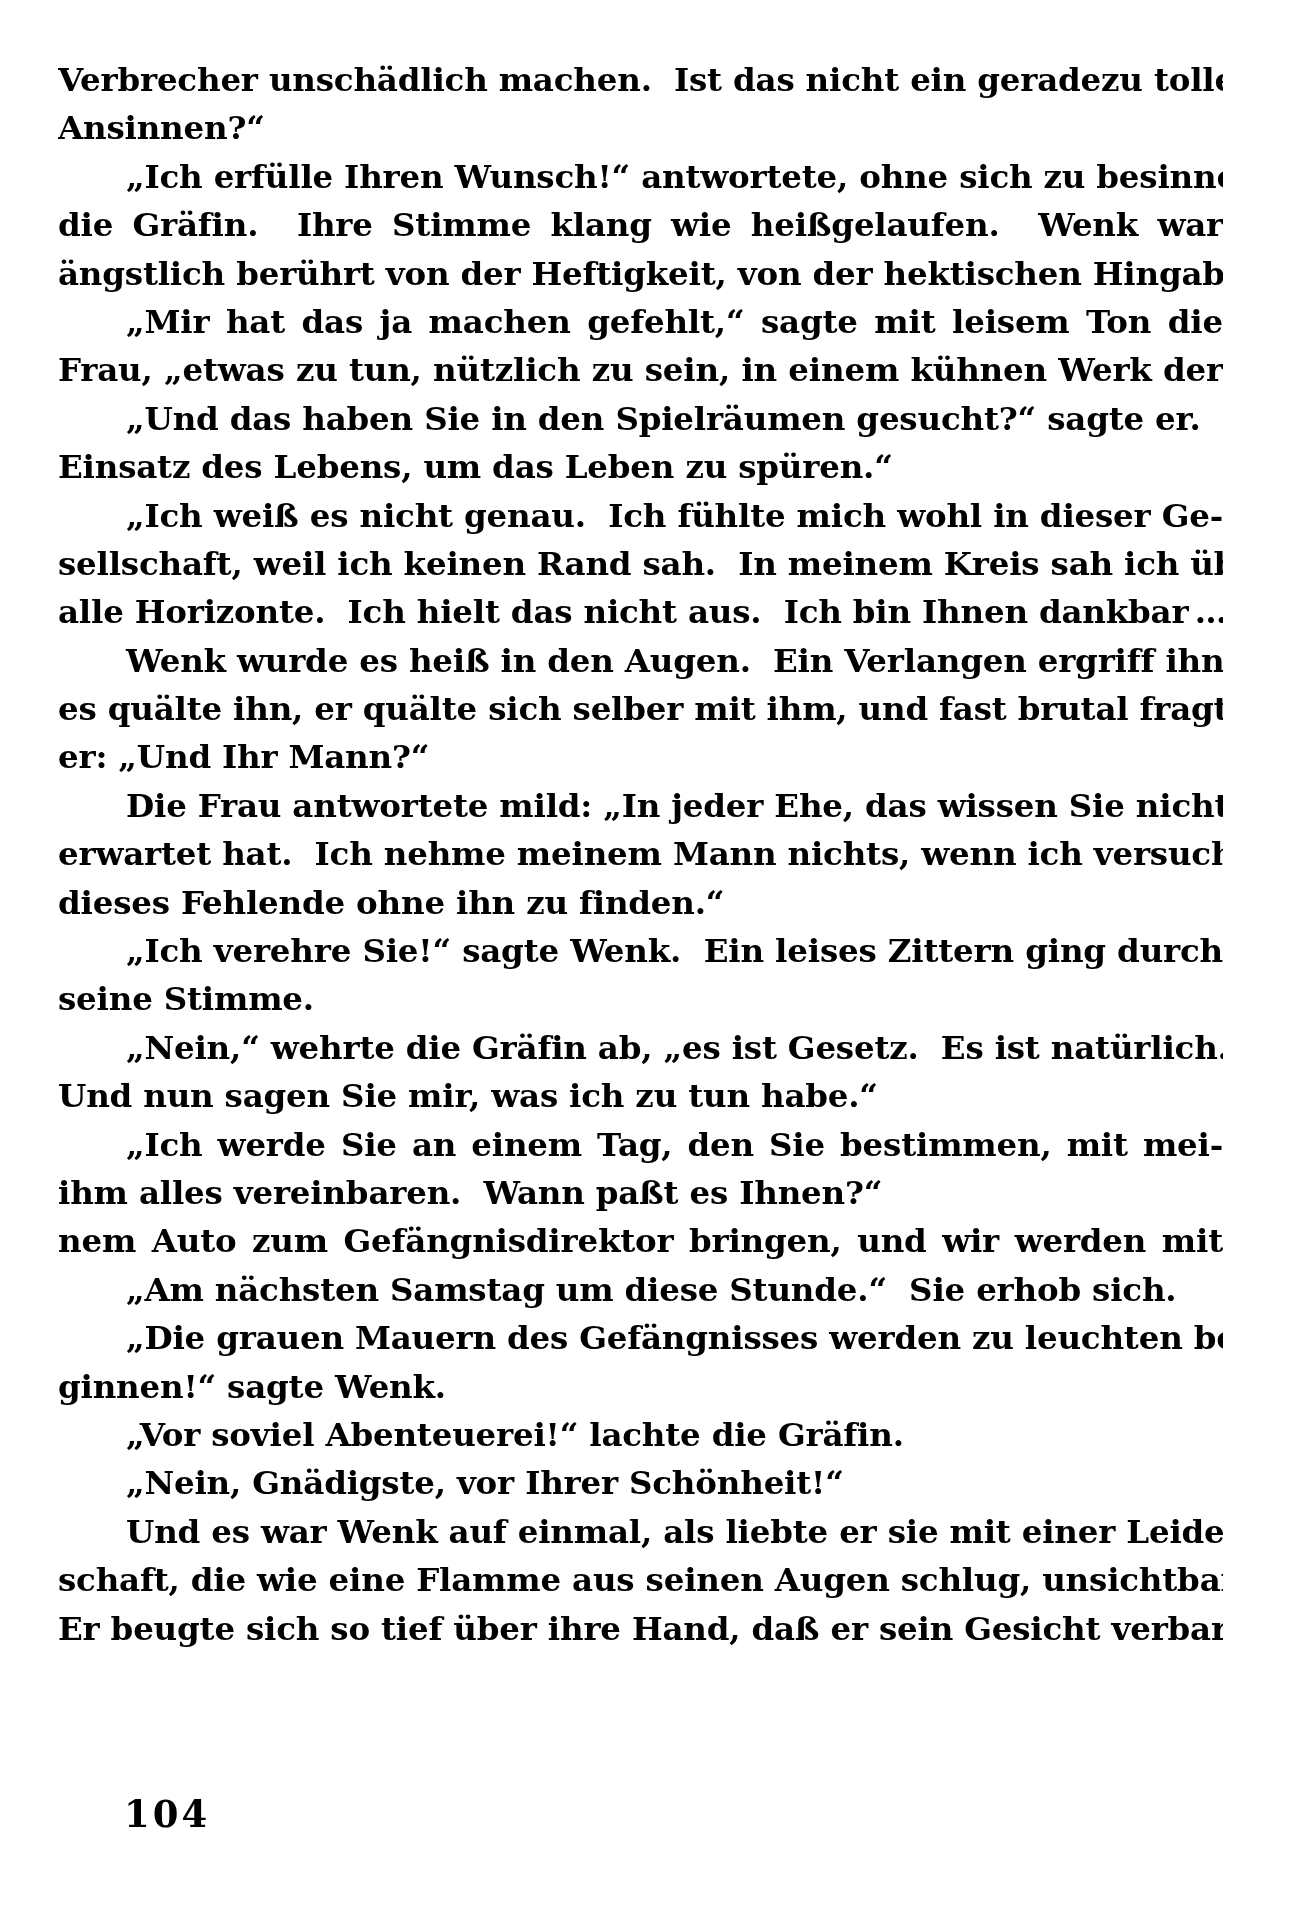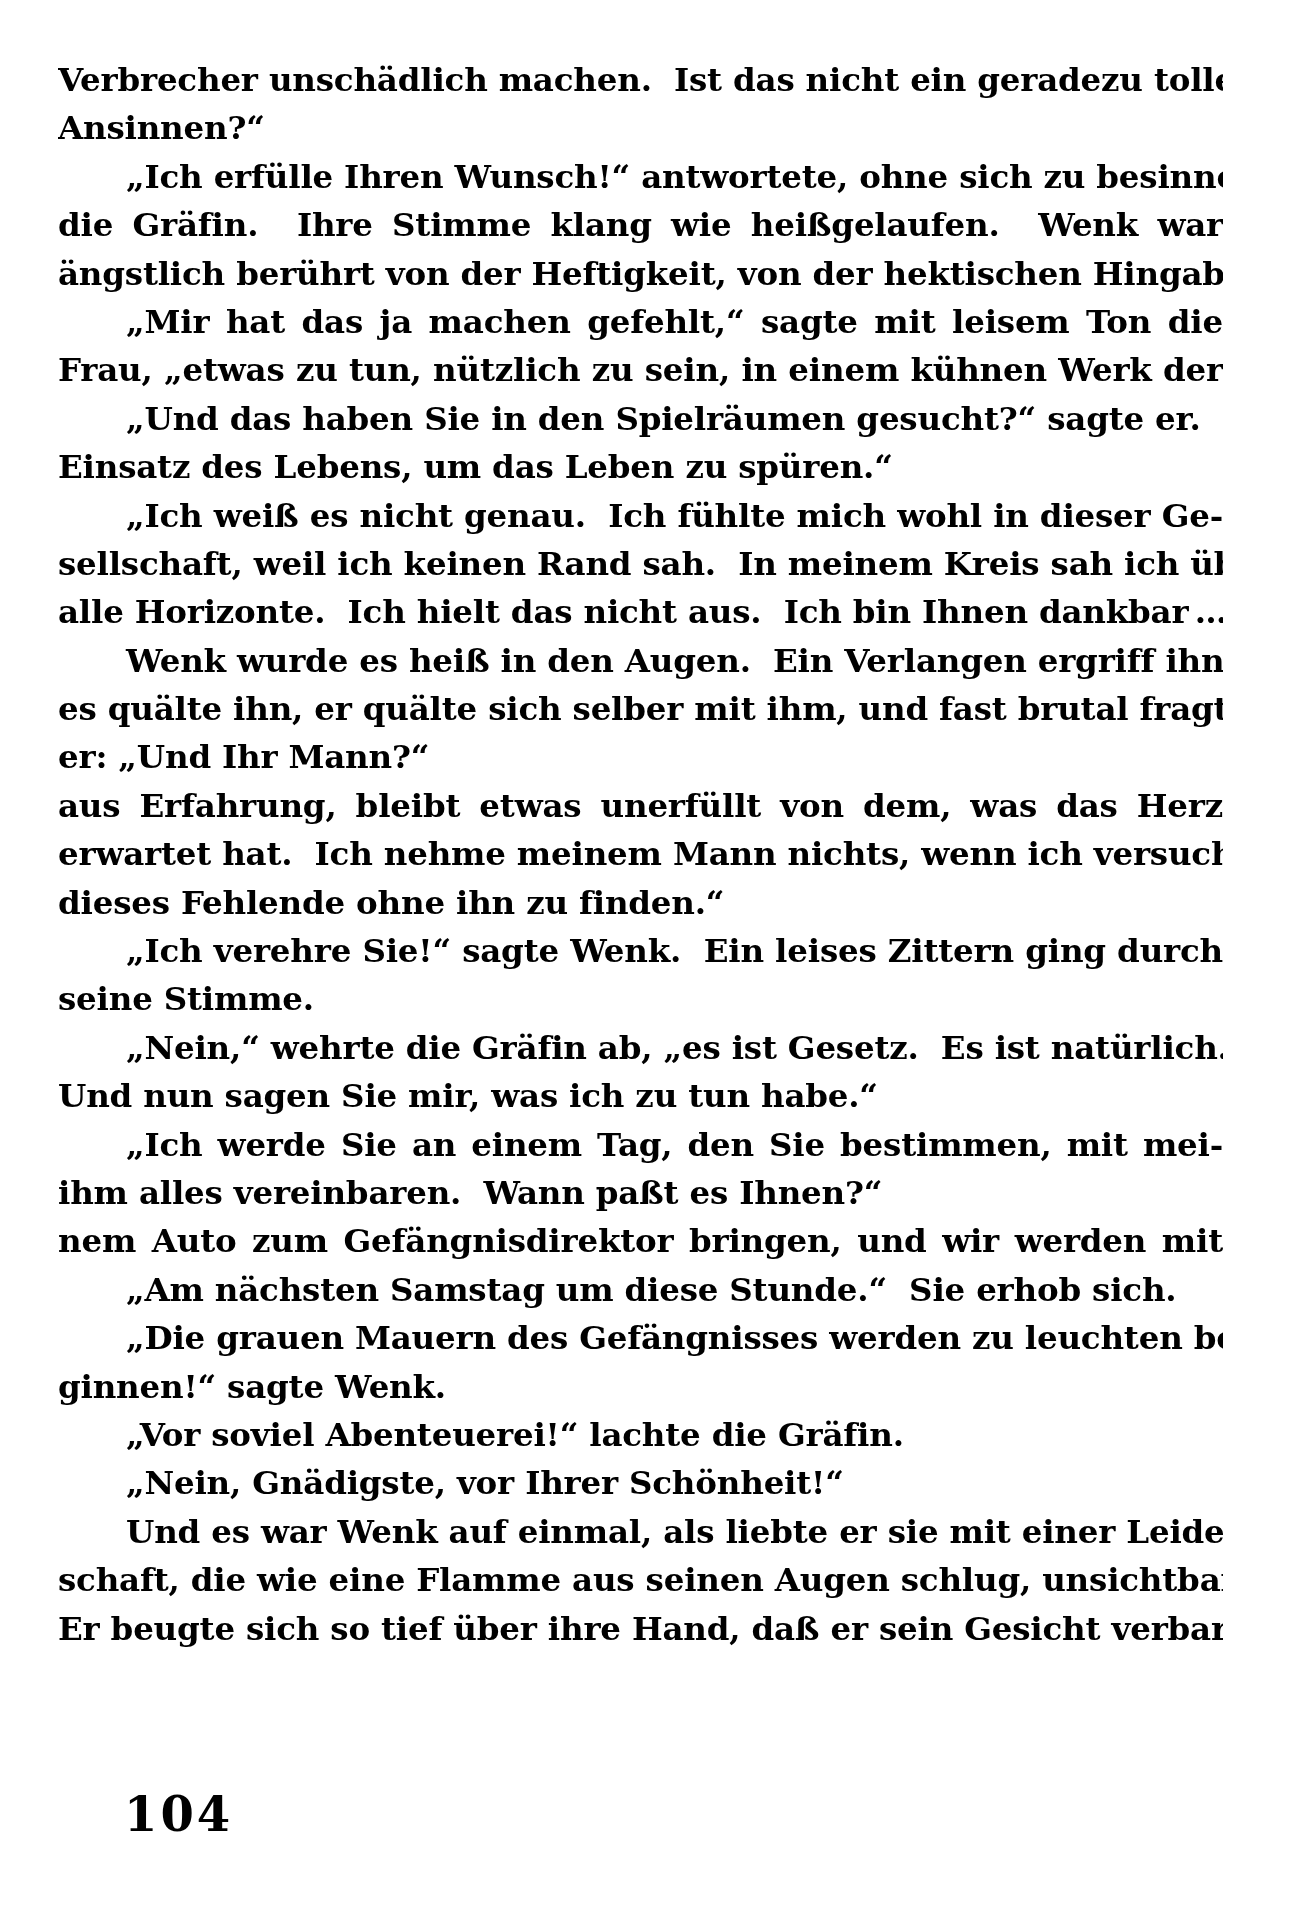--- a/index.html
+++ b/index.html
@@ -40,21 +40,21 @@
   .line.end {
     text-align-last: left;
   }
   .line.indent {
     text-indent: 68px;
   }
   .page-num {
     position: absolute;
     left: 124px;
     top: 1790px;
-    font-size: 48px;
+    font-size: 37px;
     font-weight: 700;
     letter-spacing: 3px;
     line-height: 48px;
   }
 </style>
 </head>
 <body>
 
 <div class="page">
   <div class="text-block">
@@ -66,21 +66,21 @@
       <div class="line indent">„Mir hat das ja machen gefehlt,“ sagte mit leisem Ton die</div>
       <div class="line">Frau, „etwas zu tun, nützlich zu sein, in einem kühnen Werk der</div>
       <div class="line indent end">„Und das haben Sie in den Spielräumen gesucht?“ sagte er.</div>
       <div class="line end">Einsatz des Lebens, um das Leben zu spüren.“</div>
       <div class="line indent">„Ich weiß es nicht genau.&nbsp; Ich fühlte mich wohl in dieser Ge-</div>
       <div class="line">sellschaft, weil ich keinen Rand sah.&nbsp; In meinem Kreis sah ich über</div>
       <div class="line end">alle Horizonte.&nbsp; Ich hielt das nicht aus.&nbsp; Ich bin Ihnen dankbar …“</div>
       <div class="line indent">Wenk wurde es heiß in den Augen.&nbsp; Ein Verlangen ergriff ihn,</div>
       <div class="line">es quälte ihn, er quälte sich selber mit ihm, und fast brutal fragte</div>
       <div class="line end">er: „Und Ihr Mann?“</div>
-      <div class="line">aus Erfahrung, bleibt etwas unerfüllt von dem, was das Herz</div>
+      <div class="line indent">Die Frau antwortete mild: „In jeder Ehe, das wissen Sie nicht</div>
       <div class="line">erwartet hat.&nbsp; Ich nehme meinem Mann nichts, wenn ich versuche,</div>
       <div class="line end">dieses Fehlende ohne ihn zu finden.“</div>
       <div class="line indent">„Ich verehre Sie!“ sagte Wenk.&nbsp; Ein leises Zittern ging durch</div>
       <div class="line end">seine Stimme.</div>
       <div class="line indent">„Nein,“ wehrte die Gräfin ab, „es ist Gesetz.&nbsp; Es ist natürlich.</div>
       <div class="line end">Und nun sagen Sie mir, was ich zu tun habe.“</div>
       <div class="line indent">„Ich werde Sie an einem Tag, den Sie bestimmen, mit mei-</div>
       <div class="line end">ihm alles vereinbaren.&nbsp; Wann paßt es Ihnen?“</div>
       <div class="line">nem Auto zum Gefängnisdirektor bringen, und wir werden mit</div>
       <div class="line indent end">„Am nächsten Samstag um diese Stunde.“&nbsp; Sie erhob sich.</div>

